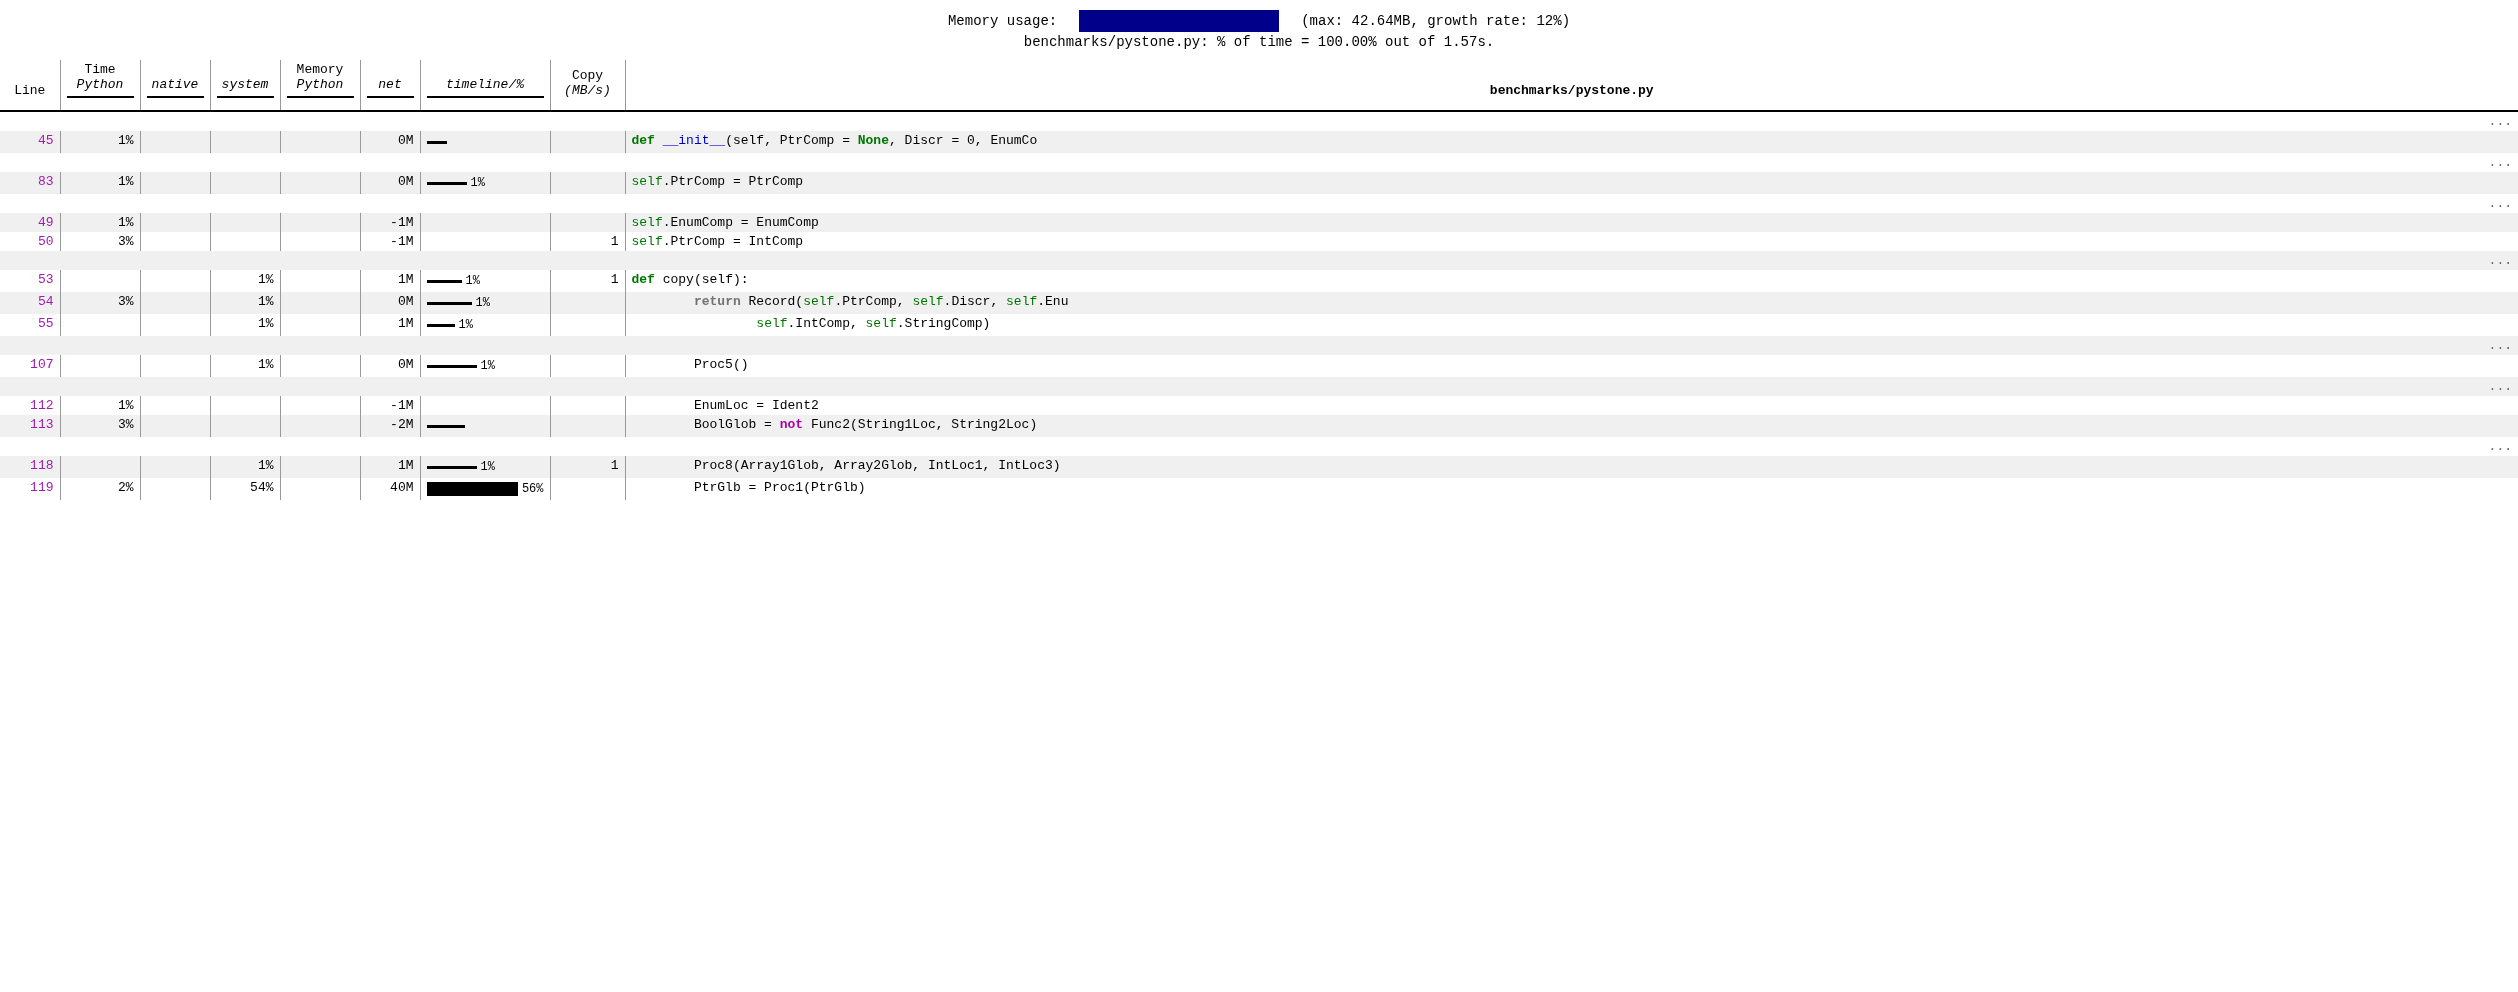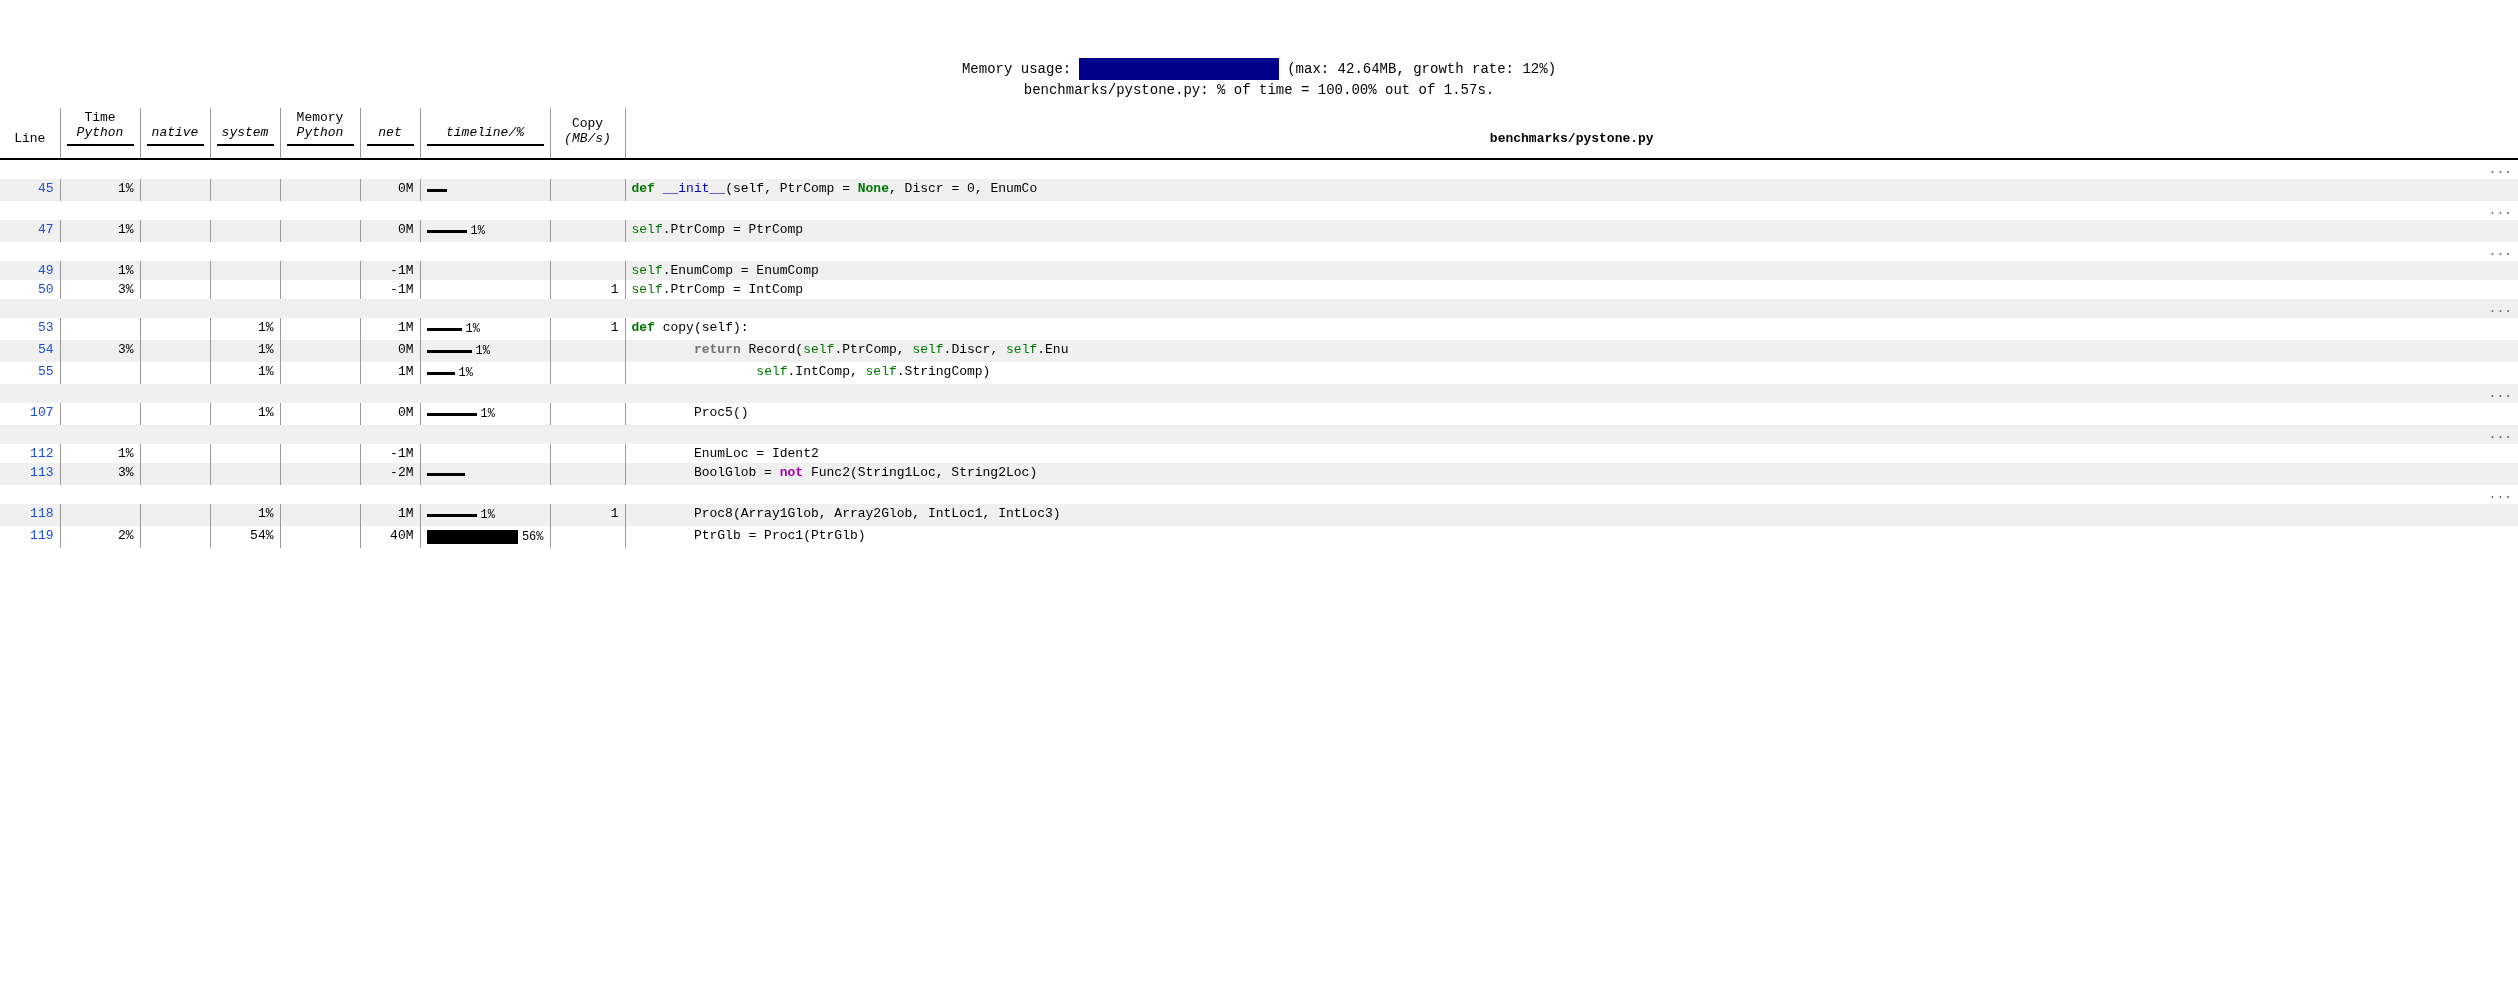--- a/index.html
+++ b/index.html
@@ -22,23 +22,22 @@
       display: inline-block;
       width: 200px;
       height: 22px;
       background: #00008B;
       vertical-align: middle;
     }
     .header-line1 {
       display: flex;
       justify-content: center;
       align-items: center;
-      gap: 8px;
+      gap: 22px;
       margin-bottom: 2px;
-      margin-top: 48px;
     }
     .header-line2 {
       text-align: center;
     }
 
     
     .profile-table {
       width: 100%;
       border-collapse: collapse;
       table-layout: fixed;
@@ -116,21 +115,21 @@
       background: #000;
       vertical-align: middle;
     }
     .bar-thick {
       height: 14px;
     }
     .bar-label {
       font-size: 12px;
     }
 
-    td.line-num { text-align: right; color: #1d4ed8; }
+    td.line-num { text-align: right; color: #a21caf; }
     td.time-col { text-align: right; }
     td.mem-col { text-align: right; }
     td.net-col { text-align: right; }
     td.copy-col { text-align: right; }
 
     .header-row th {
       border-bottom: 2px solid #000;
     }
   </style>
 </head>
@@ -203,21 +202,21 @@
               <span class="bar" style="width: 20px;"></span>
             </div>
           </td>
           <td class="copy-col"></td>
           <td class="code-cell"><span class="kw-def">def </span><span class="fn-name">__init__</span><span>(self, PtrComp = </span><span class="kw-def">None</span><span>, Discr = 0, EnumCo</span></td>
         </tr>
         <tr class="dots-row">
           <td colspan="9" style="text-align: right; padding-right: 6px; color: rgb(102, 102, 102);">...</td>
         </tr>
         <tr style="background-color: rgb(240, 240, 240);">
-          <td class="line-num">47</td>
+          <td class="line-num">83</td>
           <td class="time-col">1%</td>
           <td class="num-right"></td>
           <td class="num-right"></td>
           <td class="mem-col"></td>
           <td class="net-col">0M</td>
           <td>
             <div class="bar-container">
               <span class="bar" style="width: 40px;"></span>
               <span class="bar-label">1%</span>
             </div>

